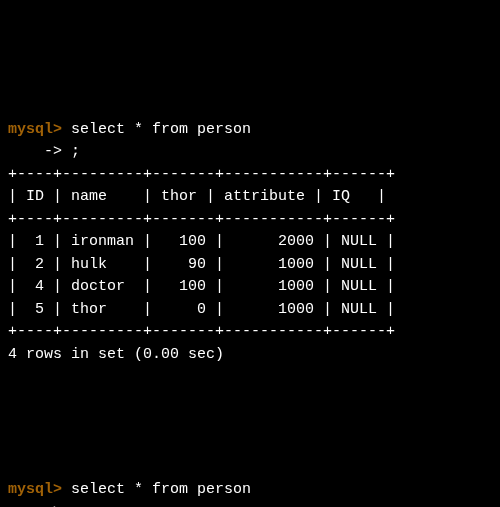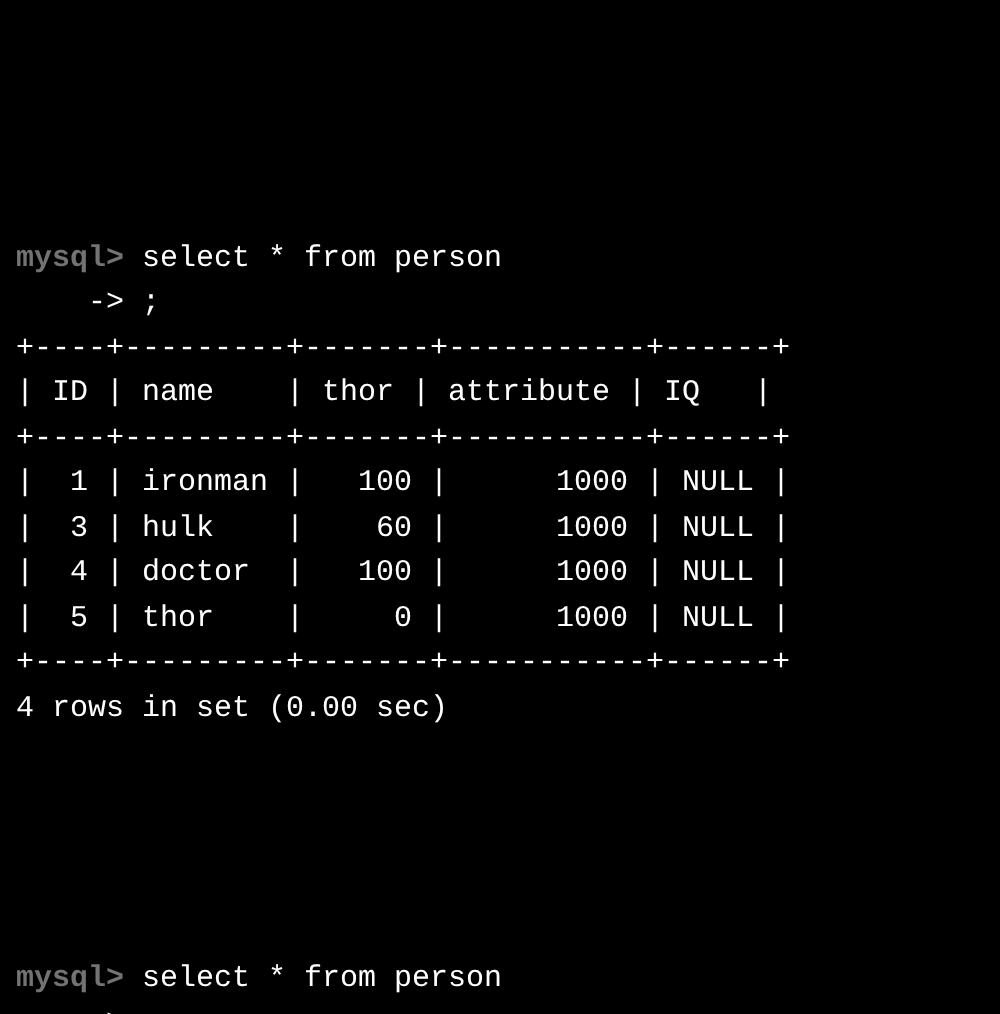--- a/index.html
+++ b/index.html
@@ -8,40 +8,40 @@
       color: #fff;
       font-family: "Consolas", "Courier New", monospace;
       font-size: 15px;
       line-height: 1.5;
       padding: 6px 8px;
       white-space: pre;
       width: 500px;
       height: 507px;
       overflow: hidden;
     }
-    .prompt-main { color: #737373; font-weight: bold; text-align: right; }
+    .prompt-main { color: #a16207; font-weight: bold; text-align: right; }
     .prompt-cont { color: #fff; }
     .sep-row { color: #fff; }
     .tbl-row { color: #fff; }
     .status-row { color: #fff; }
     .blank-row { height: 1.5em; }
   </style>
 </head>
 <body>
 
 
 
 <div>
 <span class="prompt-main">mysql&gt; </span><span>select * from person</span>
 <span class="prompt-cont">    -&gt; </span><span>;</span>
 <span class="sep-row">+----+---------+-------+-----------+------+</span>
 <span class="tbl-row">| ID | name    | thor | attribute | IQ   |</span>
 <span class="sep-row">+----+---------+-------+-----------+------+</span>
-<span class="tbl-row">|  1 | ironman |   100 |      1000 | NULL |</span>
-<span class="tbl-row">|  3 | hulk    |    60 |      1000 | NULL |</span>
+<span class="tbl-row">|  1 | ironman |   100 |      2000 | NULL |</span>
+<span class="tbl-row">|  2 | hulk    |    90 |      1000 | NULL |</span>
 <span class="tbl-row">|  4 | doctor  |   100 |      1000 | NULL |</span>
 <span class="tbl-row">|  5 | thor    |     0 |      1000 | NULL |</span>
 <span class="sep-row">+----+---------+-------+-----------+------+</span>
 <span class="status-row">4 rows in set (0.00 sec)</span>
 </div>
 <div class="blank-row"></div>
 
 <div>
 <span class="prompt-main">mysql&gt; </span><span>select * from person</span>
 <span class="prompt-cont">    -&gt; </span><span>;</span>

